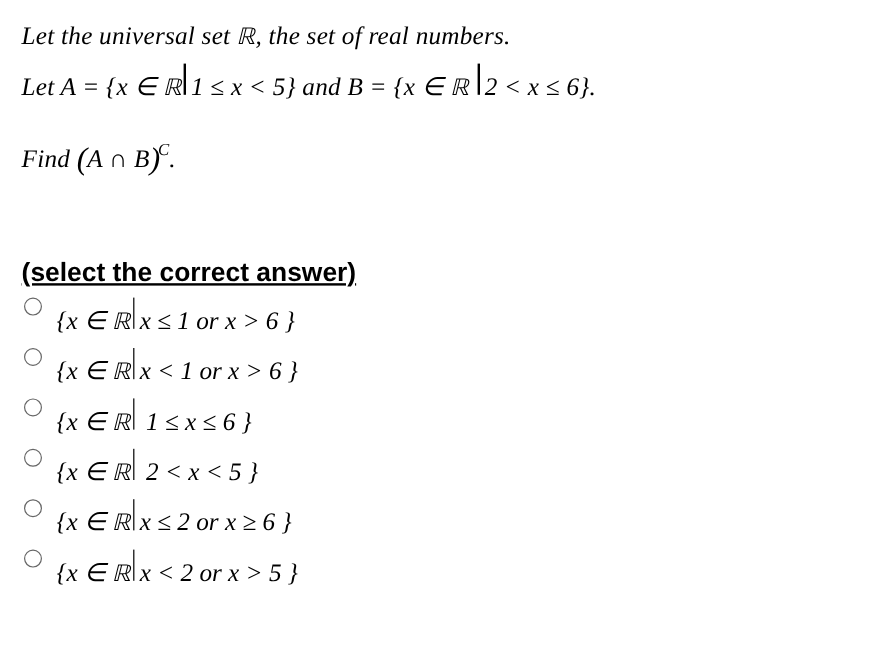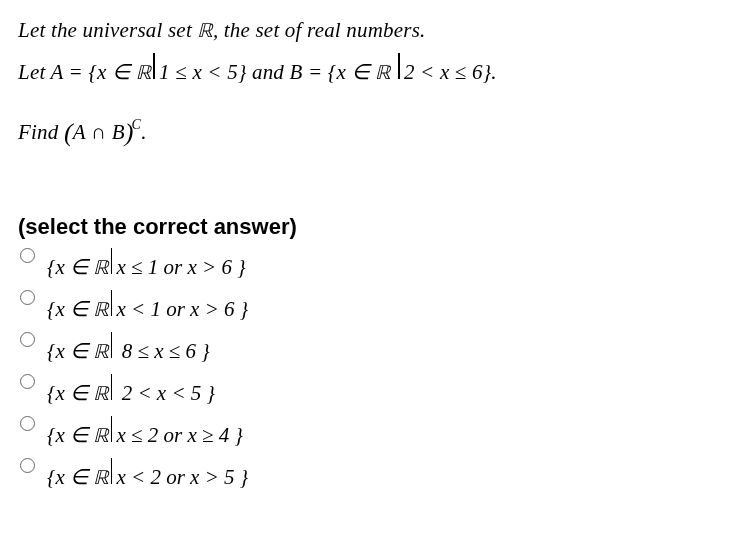--- a/index.html
+++ b/index.html
@@ -17,20 +17,21 @@
   .line { margin-bottom: 16px; line-height: 1.6; letter-spacing: 0.2px;}
   .line.q1 { margin-bottom: 4px; }
   .line.q2 { margin-bottom: 22px; }
   .line.q3 { margin-bottom: 60px; }
   .instr {
     font-family: Arial, Helvetica, sans-serif;
     font-weight: bold;
     font-size: 22px;
     font-style: normal;
     margin-bottom: 8px;
+    text-decoration: underline;
   }
   .opt-row {
     display: flex;
     align-items: flex-start;
     gap: 12px;
     margin-bottom: 8px;
     font-style: italic;
   }
   input[type=radio] {
     appearance: none;
@@ -107,39 +108,39 @@
         <span class="vbar"></span>
       </span><span>x &lt; 1 or x &gt; 6 </span><span>}</span>
   </span>
 </div>
 
 <div class="opt-row">
   <input type="radio" name="ans" style="">
   <span>
     <span>{</span><span>x</span><span> ∈ </span><span class="dsR">ℝ</span><span class="barwrap">
         <span class="vbar"></span>
-      </span><span> 8 ≤  x ≤ 6 </span><span>}</span>
+      </span><span> 1 ≤  x ≤ 6 </span><span>}</span>
   </span>
 </div>
 
 <div class="opt-row">
   <input type="radio" name="ans" style="">
   <span>
     <span>{</span><span>x</span><span> ∈ </span><span class="dsR">ℝ</span><span class="barwrap">
         <span class="vbar"></span>
       </span><span> 2 &lt; x &lt; 5 </span><span>}</span>
   </span>
 </div>
 
 <div class="opt-row">
   <input type="radio" name="ans" style="">
   <span>
     <span>{</span><span>x</span><span> ∈ </span><span class="dsR">ℝ</span><span class="barwrap">
         <span class="vbar"></span>
-      </span><span>x ≤ 2 or x ≥ 4 </span><span>}</span>
+      </span><span>x ≤ 2 or x ≥ 6 </span><span>}</span>
   </span>
 </div>
 
 <div class="opt-row">
   <input type="radio" name="ans" style="">
   <span>
     <span>{</span><span>x</span><span> ∈ </span><span class="dsR">ℝ</span><span class="barwrap">
         <span class="vbar"></span>
       </span><span>x &lt; 2 or x &gt; 5 </span><span>}</span>
   </span>

